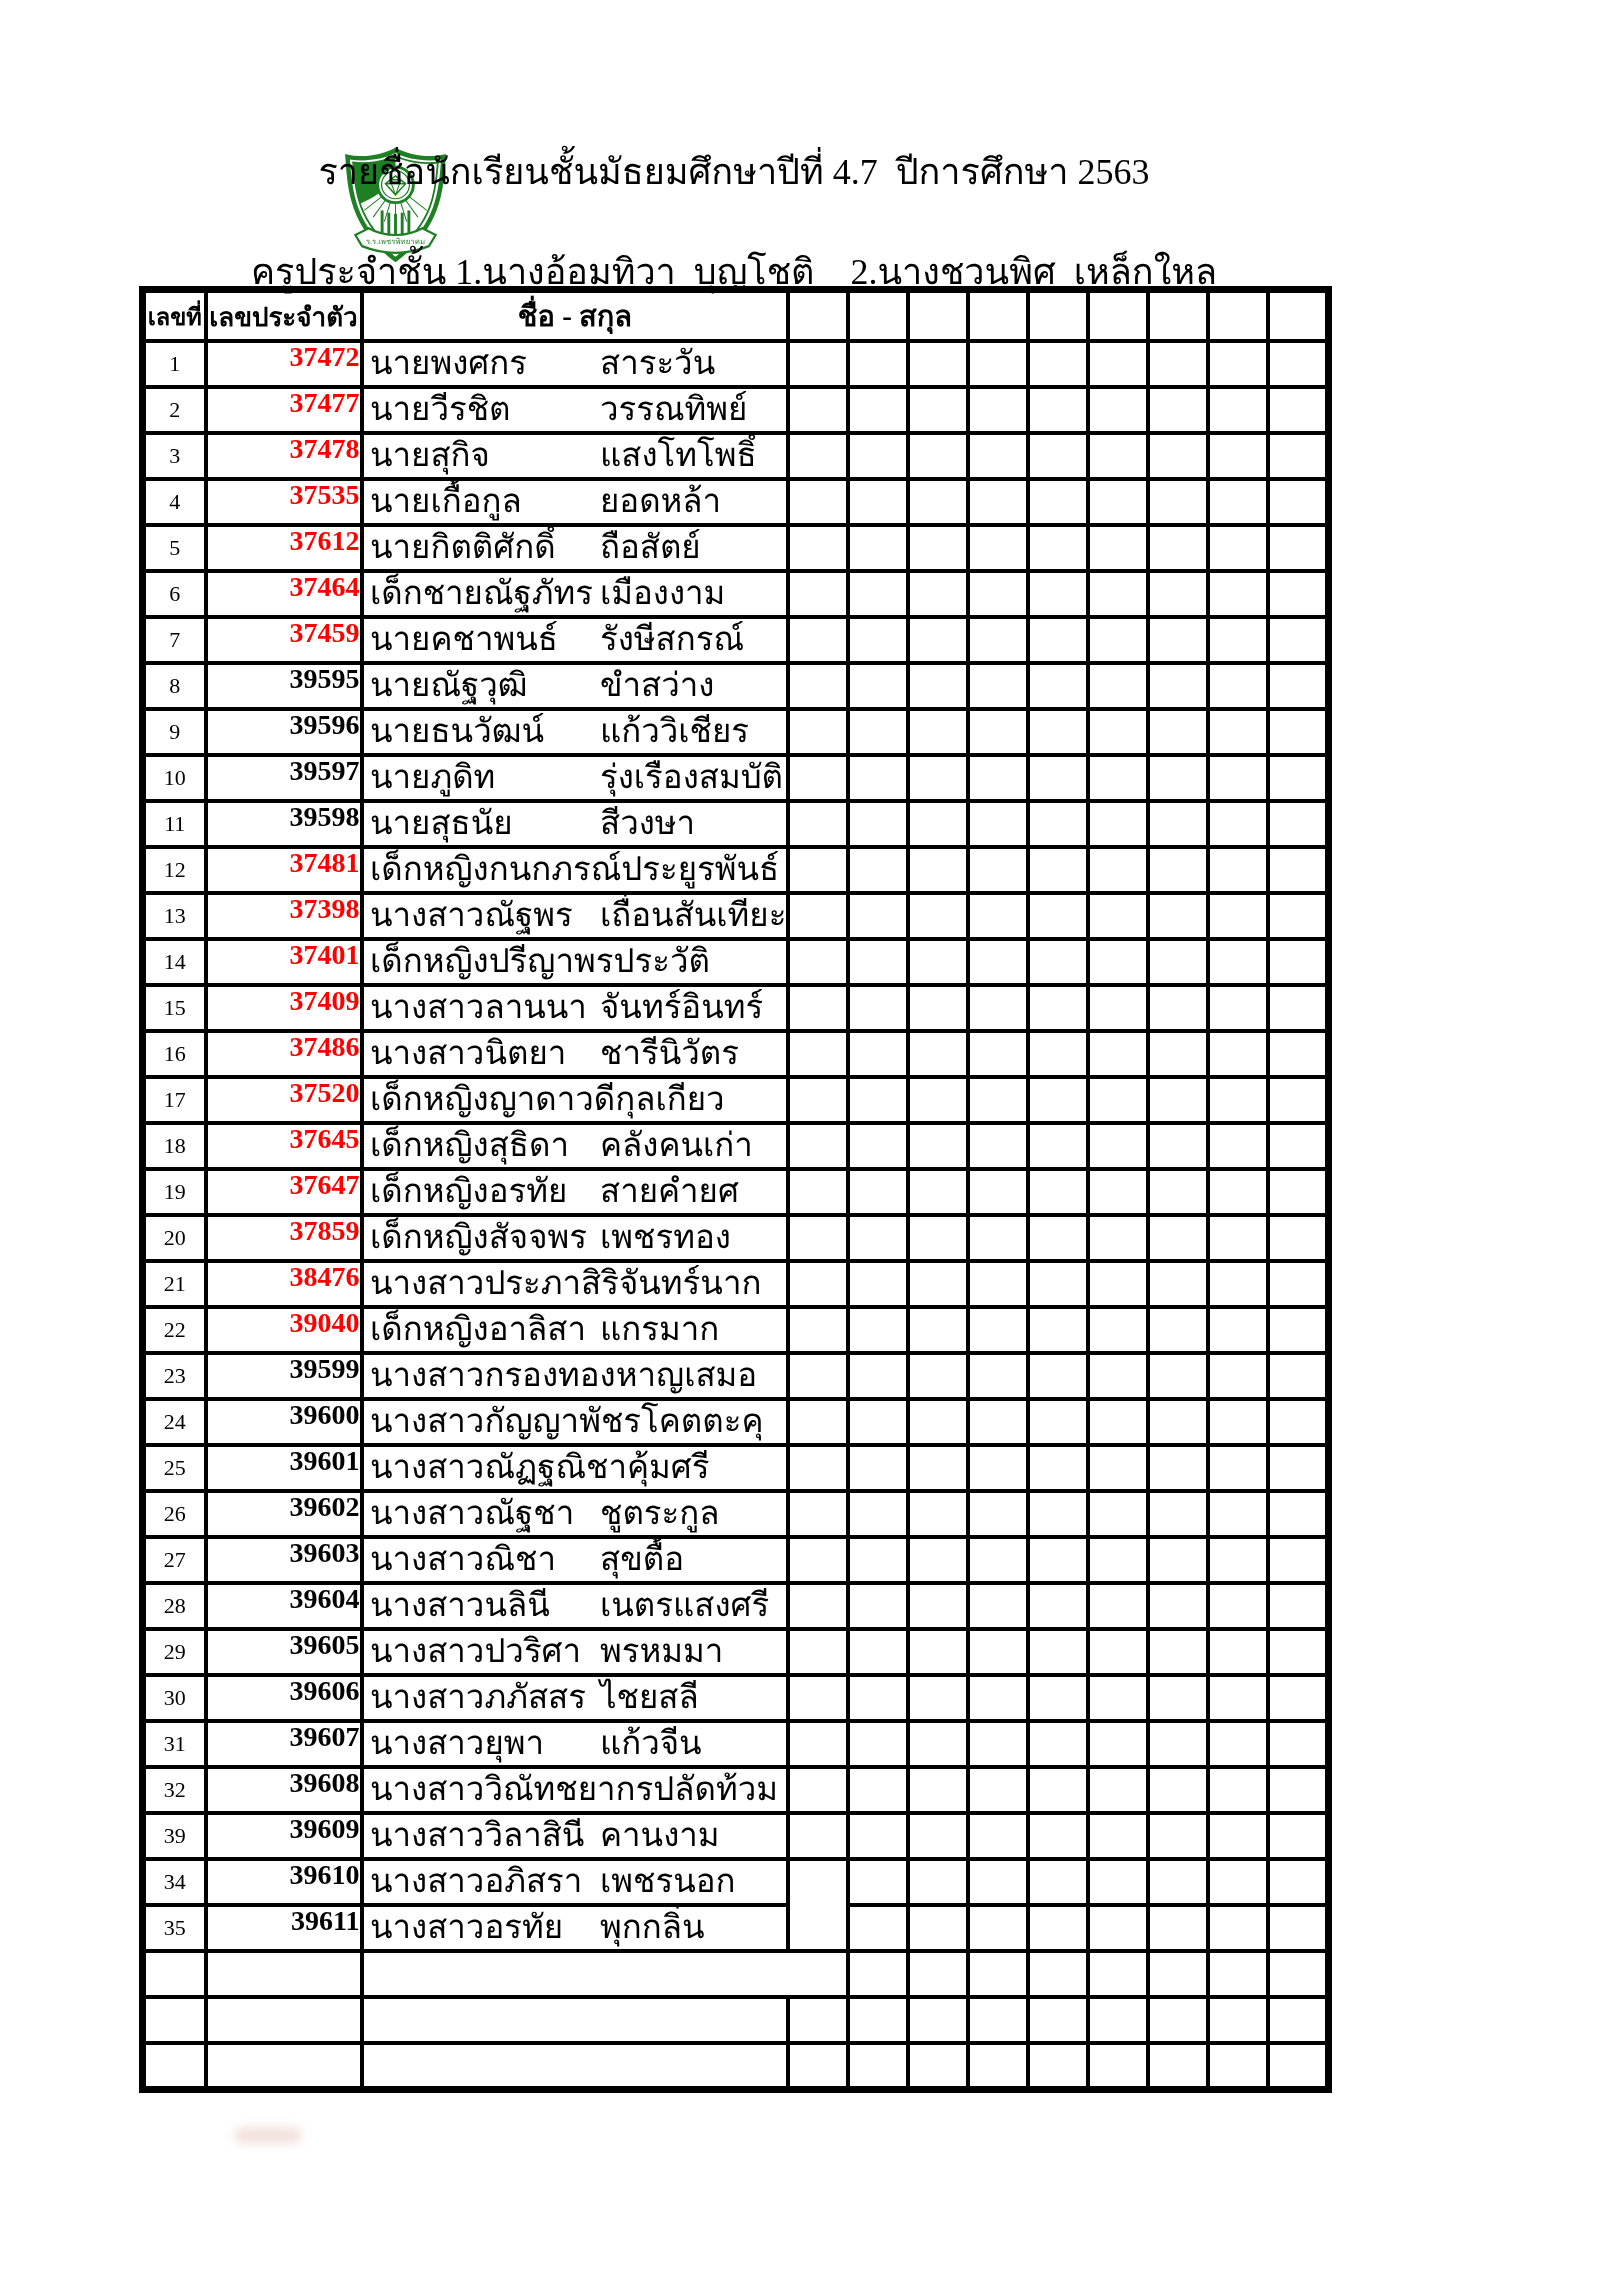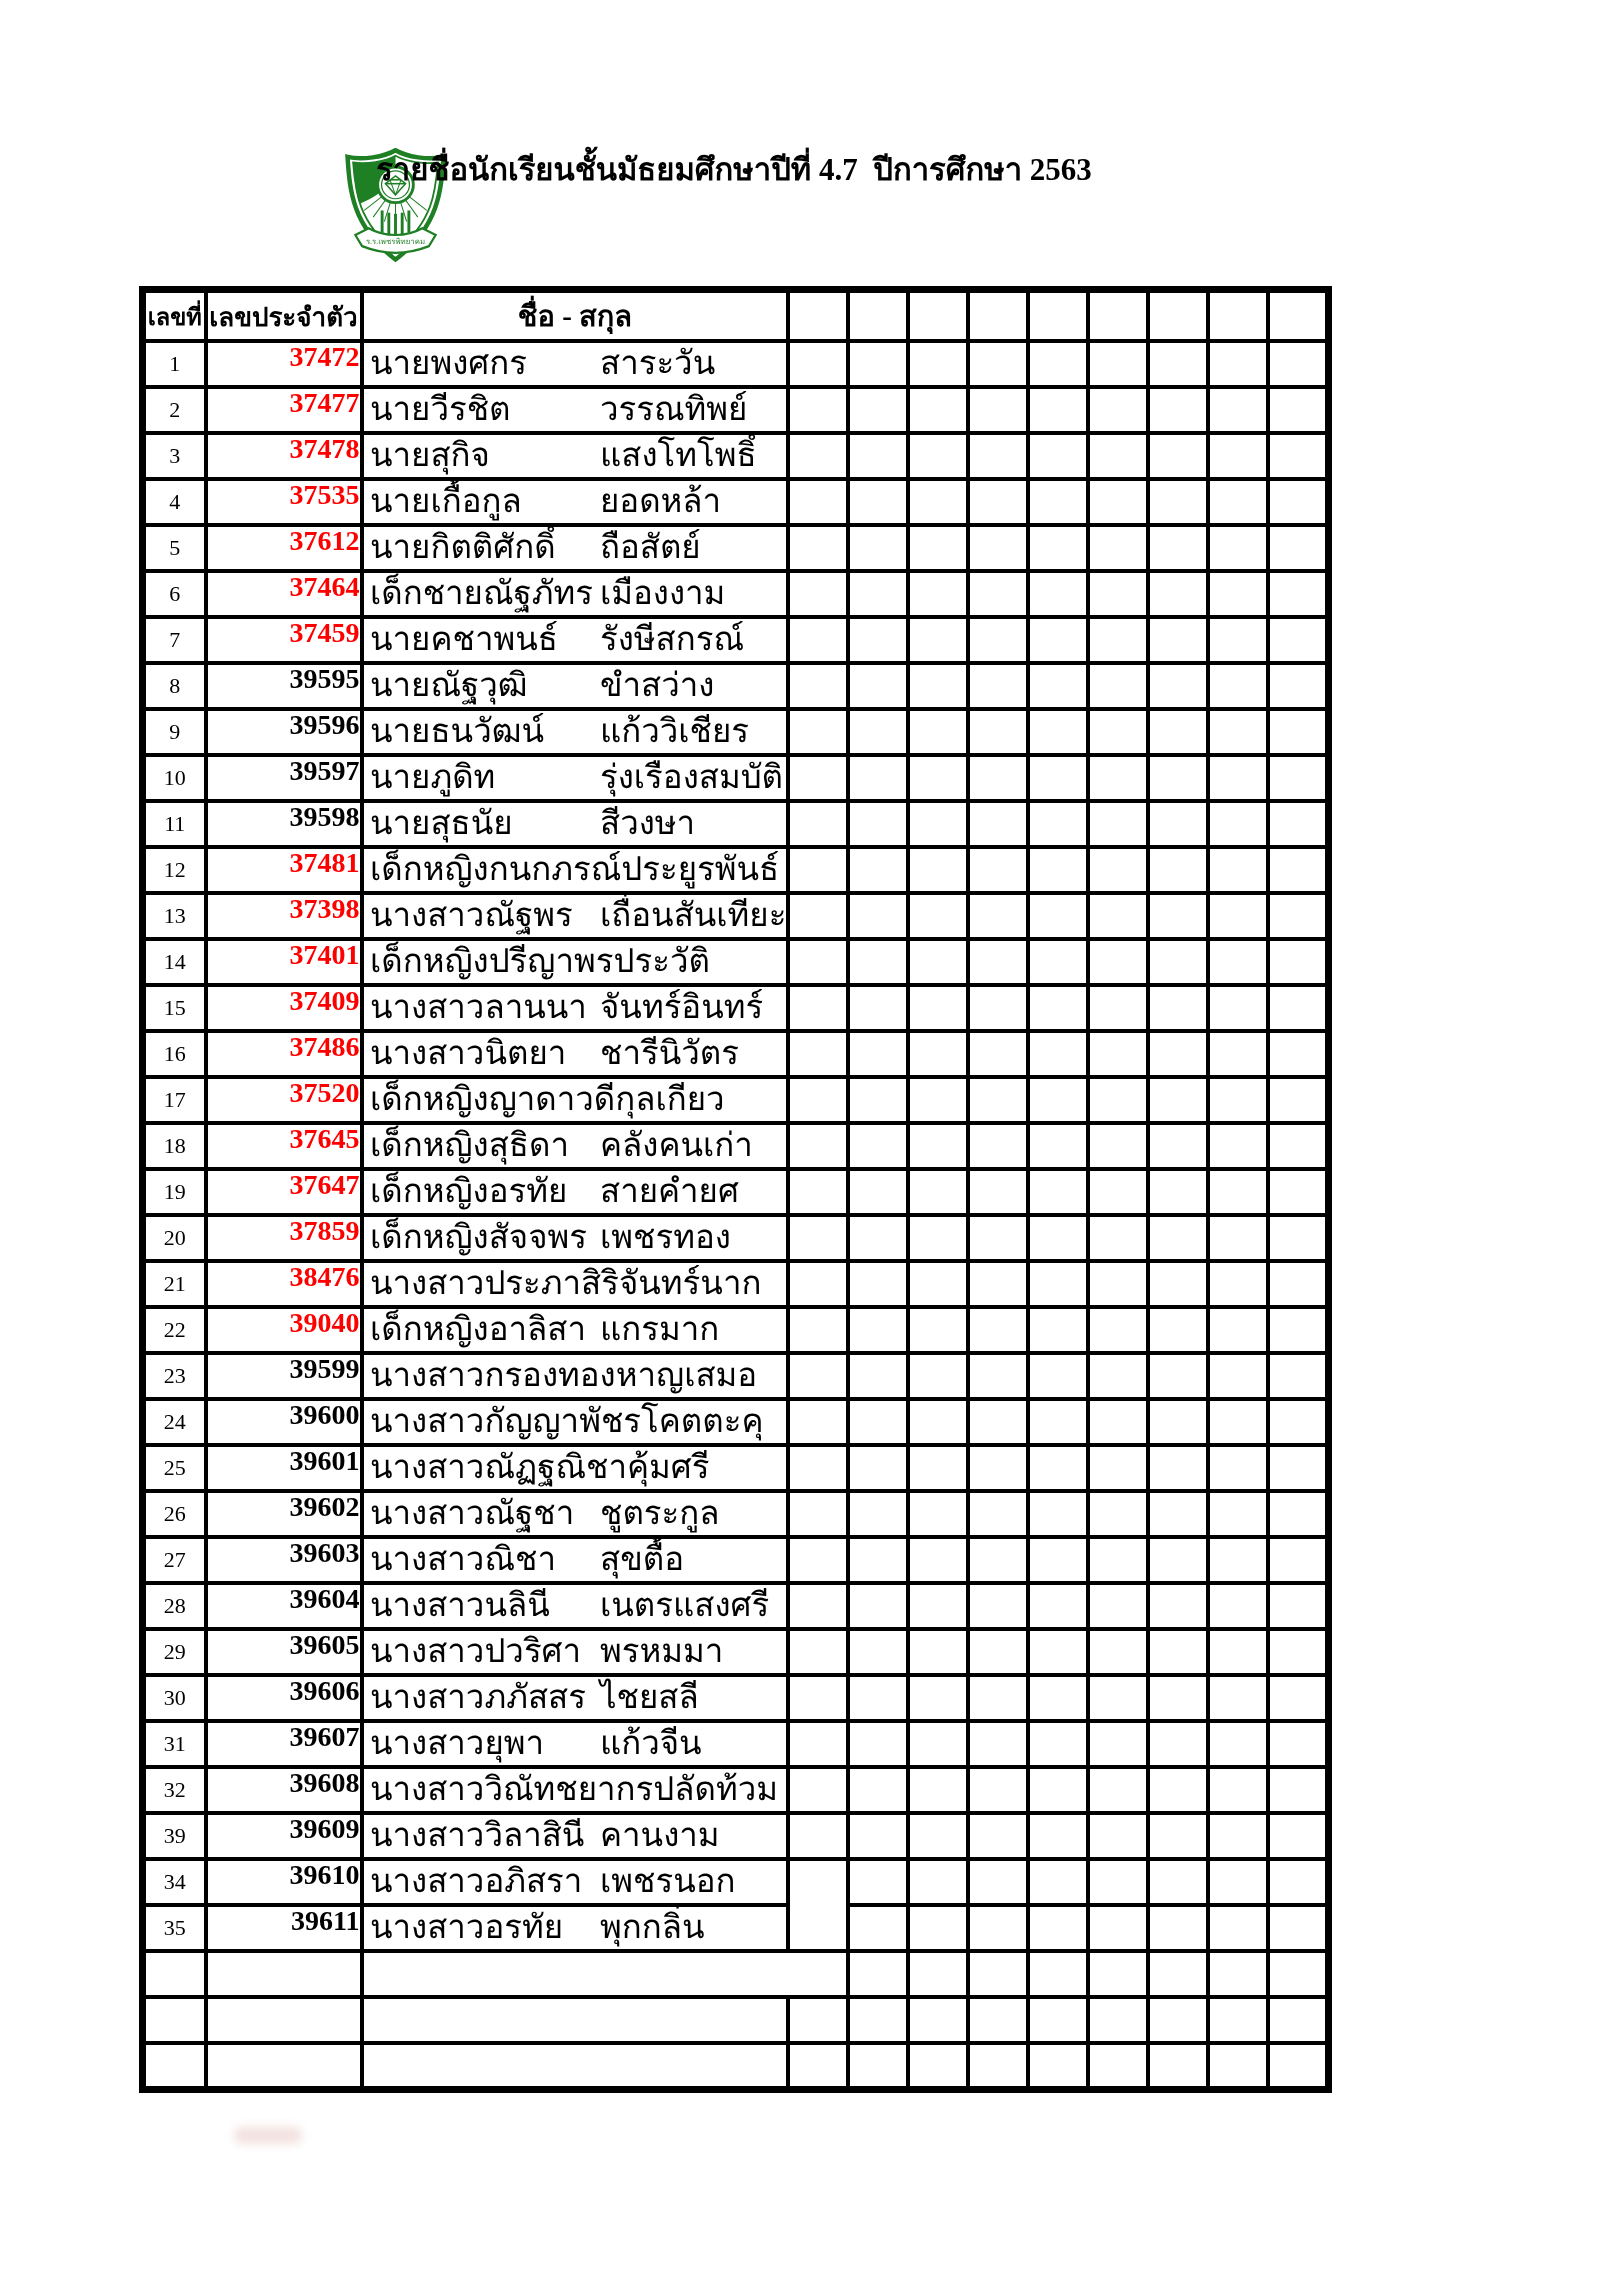--- a/index.html
+++ b/index.html
@@ -8,21 +8,21 @@
     width:1623px;height:2295px;
     background:#ffffff;
     font-family:"Liberation Serif","DejaVu Serif",serif;
     color:#000;
     overflow:hidden;
   }
   
   .crest{position:absolute;left:339px;top:148px;width:113px;height:116px;}
   .title-line{
     position:absolute;left:734px;transform:translateX(-50%);
-    white-space:pre;font-weight:700;font-size:31px;line-height:1.1;
+    white-space:pre;font-weight:400;font-size:36px;line-height:1.1;
     text-align:center;
   }
   .t1{top:153px;}
   .t2{top:203px;}
   .t3{top:253px;}
   
   table.roster{
     position:absolute;left:139px;top:286px;
     border-collapse:collapse;table-layout:fixed;
     border:7.2px solid #000;
@@ -87,20 +87,21 @@
       <line x1="50" y1="59" x2="50" y2="83"></line>
         <line x1="56" y1="58" x2="56" y2="80"></line>
       <line x1="62" y1="56" x2="62" y2="76"></line>
     </g>
 
     <path d="M14 78 L 26 72 C 40 80, 60 80, 74 72 L 86 78 L 80 88 C 60 96, 40 96, 20 88 Z" fill="#ffffff" stroke="#1e7f24" stroke-width="2"></path>
     <text x="50" y="86" font-size="7" fill="#1e7f24" text-anchor="middle">ร.ร.เพชรพิทยาคม</text>
   </svg>
 
   <div class="title-line t1">รายชื่อนักเรียนชั้นมัธยมศึกษาปีที่ 4.7  ปีการศึกษา 2563</div>
+  <div class="title-line t3">ครูประจำชั้น 1.นางอ้อมทิวา  บุญโชติ    2.นางชวนพิศ  เหล็กใหล</div>
 
   <table class="roster">
     <colgroup>
       <col style="width:63px">
         <col style="width:156px">
         <col style="width:416px">
       <col style="width:60px">
         <col style="width:60px">
         <col style="width:60px">
       <col style="width:60px">

